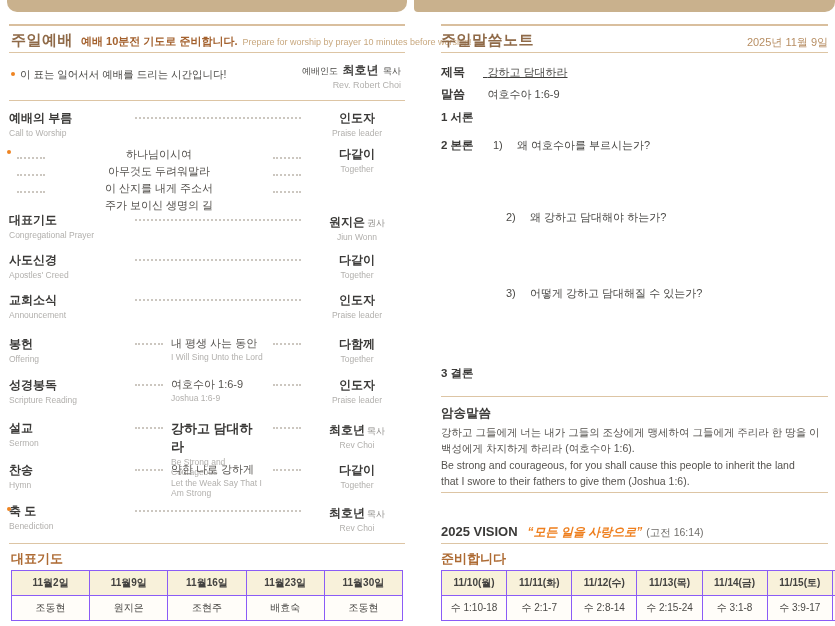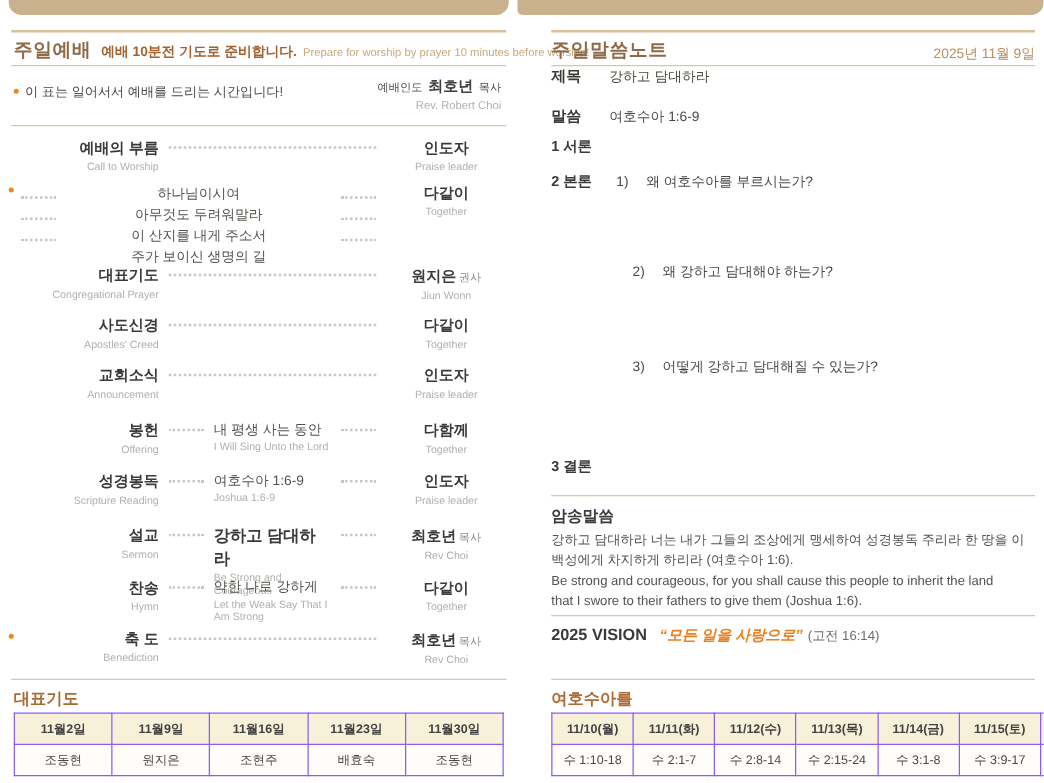--- a/index.html
+++ b/index.html
@@ -32,21 +32,21 @@
   .leader-box { position:absolute; right:6px; top:60px; text-align:right; }
   .leader-ko { font-size:9px; color:#4a4946; }
   .leader-name { font-size:12px; font-weight:bold; color:#3f3e3c; }
   .leader-suffix { font-size:9px; color:#4a4946; }
   .leader-en { font-size:9px; color:#b2b0ad; margin-top:1px; }
 
   
   .orow { position:absolute; left:2px; right:2px; display:flex; align-items:flex-start; }
   .obullet { position:absolute; left:-2px; top:4px; width:4px; height:4px;
              border-radius:50%; background:#ee8422; }
-  .ocol-l { width:118px; text-align:right; flex:none; }
+  .ocol-l { width:118px; text-align:left; flex:none; }
   .ot-ko { font-size:12px; font-weight:bold; color:#3b3a38; }
   .ot-en { font-size:8.5px; color:#b2b0ad; margin-top:1px; }
   .omid  { flex:1; display:flex; align-items:flex-start; min-width:0; }
   .oleader { flex:1; height:9px; border-bottom:2px dotted #ccc7c0; margin:0 8px; }
   .dots4 { width:28px; height:9px; border-bottom:2px dotted #ccc7c0; flex:none; margin:0 8px; }
   .dots4.hidden { border-bottom-color:transparent; }
   .ocenter { flex:1; text-align:left; min-width:0; }
   .oc-ko { font-size:11px; color:#55524e; }
   .oc-ko.big { font-size:13px; font-weight:bold; color:#3b3a38; }
   .oc-en { font-size:8.5px; color:#b2b0ad; margin-top:1px; }
@@ -308,21 +308,21 @@
   <div class="page" id="page-right">
     <div class="topbar"></div>
     <div class="hline t2 rp-pad" style="top:24px;"></div>
 
     <div class="rp-pad" style="top:31px; display:flex; justify-content:space-between; align-items:flex-end;">
       <span class="sec-title">주일말씀노트</span>
       <span class="date">2025년 11월 9일</span>
     </div>
     <div class="hline rp-pad" style="top:52px;"></div>
 
-    <div class="rp-pad" style="top:52px;">
+    <div class="rp-pad" style="top:62px;text-decoration:underline;">
       <span class="field-label">제목</span>
       <span class="field-value">강하고 담대하라</span>
     </div>
     <div class="rp-pad" style="top:84px;">
       <span class="field-label">말씀</span>
       <span class="field-value">여호수아 1:6-9</span>
     </div>
 
     <div class="rp-pad outline outline-label" style="top:110px;">1 서론</div>
 
@@ -333,33 +333,33 @@
       <span class="pt-num">2)</span><span>왜 강하고 담대해야 하는가?</span>
     </div>
     <div class="rp-pad outline" style="top:286px; padding-left:65px;">
       <span class="pt-num">3)</span><span>어떻게 강하고 담대해질 수 있는가?</span>
     </div>
 
     <div class="rp-pad outline outline-label" style="top:366px;">3 결론</div>
 
     <div class="hline rp-pad" style="top:396px;"></div>
     <div class="rp-pad memory-title" style="top:405px;">암송말씀</div>
-    <div class="rp-pad verse" style="top:425px;">강하고 담대하라 너는 내가 그들의 조상에게 맹세하여 성경봉독 주리라 한 땅을 이 백성에게 차지하게 하리라 (여호수아 1:6).</div>
+    <div class="rp-pad verse" style="top:425px;">강하고 그들에게 너는 내가 그들의 조상에게 맹세하여 그들에게 주리라 한 땅을 이 백성에게 차지하게 하리라 (여호수아 1:6).</div>
     <div class="rp-pad verse" style="top:458px;">
       <div>Be strong and courageous, for you shall cause this people to inherit the land</div>
       <div>that I swore to their fathers to give them (Joshua 1:6).</div>
     </div>
     <div class="hline rp-pad" style="top:492px;"></div>
 
-    <div class="rp-pad" style="top:499px;">
+    <div class="rp-pad" style="top:522px;">
       <span class="vision-label">2025 VISION</span><span class="vision-quote">“모든 일을 사랑으로”</span><span class="vision-ref">(고전 16:14)</span>
     </div>
 
     <div class="hline rp-pad" style="top:543px;"></div>
-    <div class="foot-title rp-pad" style="top:550px;">여호수아를</div>
+    <div class="foot-title rp-pad" style="top:550px;">준비합니다</div>
     <table class="sched rp-pad" style="top:570px; position:absolute; width:457px;">
       <tbody>
           <tr class="hdr">
         <td>11/10(월)</td>
         <td>11/11(화)</td>
         <td>11/12(수)</td>
         <td>11/13(목)</td>
         <td>11/14(금)</td>
         <td>11/15(토)</td>
         <td>11/16(일)</td>

